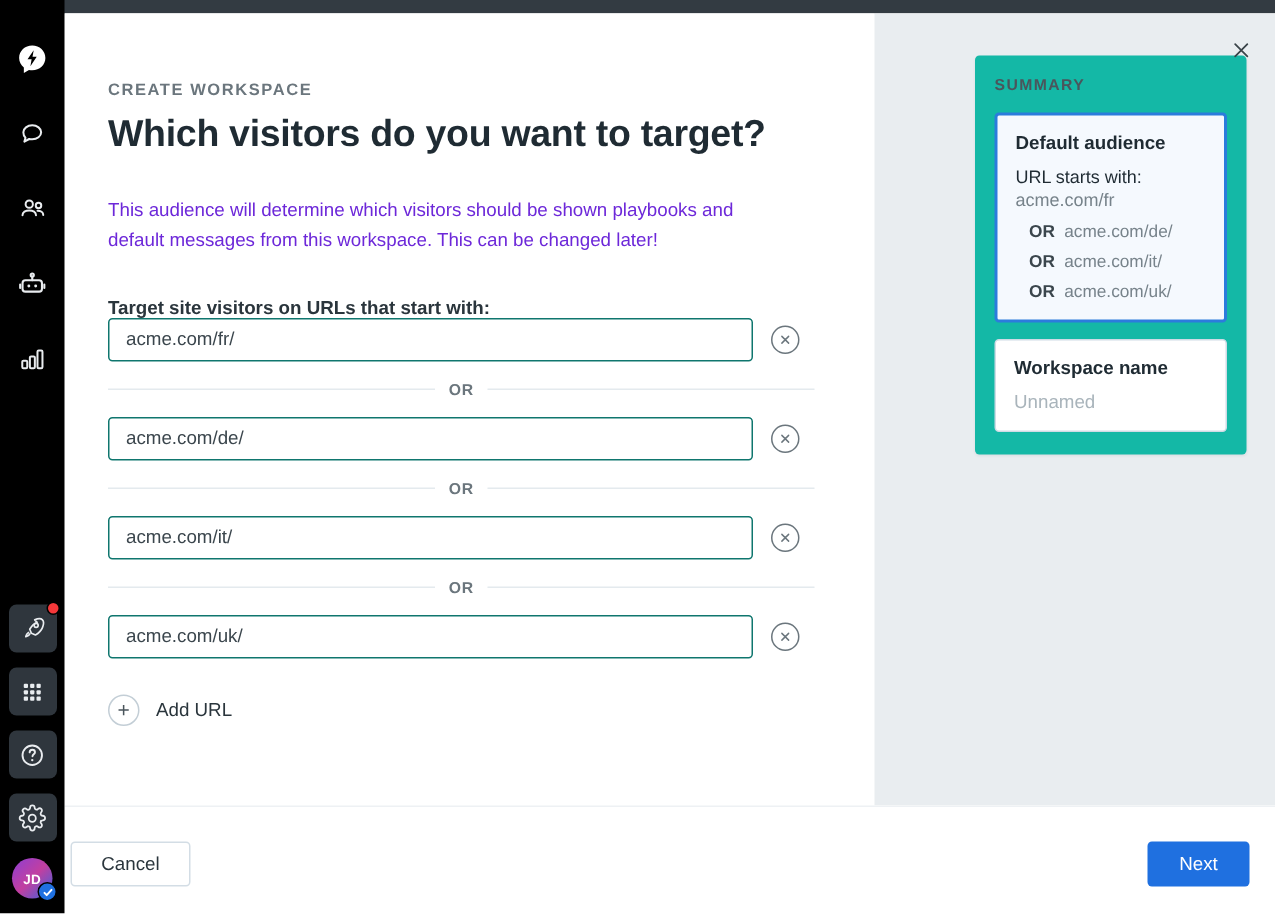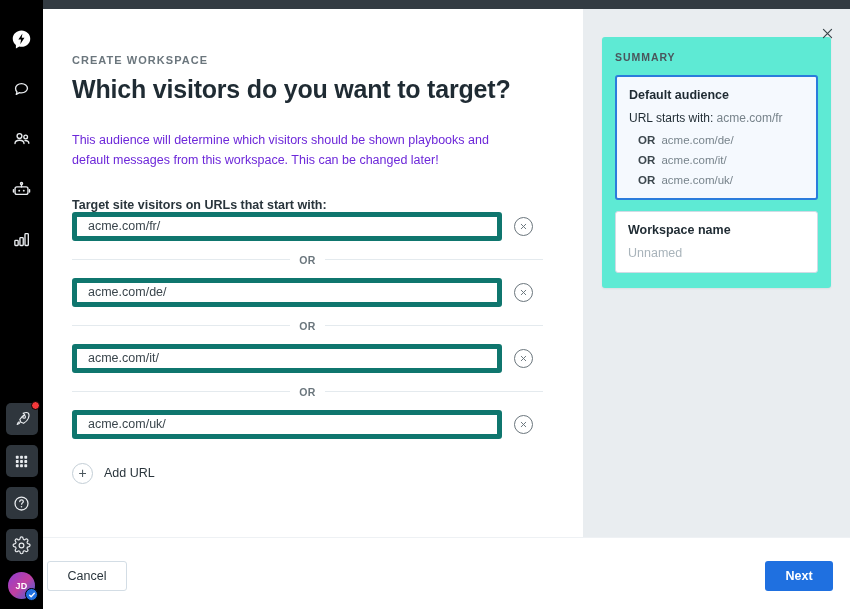--- a/index.html
+++ b/index.html
@@ -80,21 +80,21 @@
     font-size: 12.5px; color: #6d28d9; line-height: 1.62;
     width: 452px; margin-bottom: 27px;
   }
   .field-label {
     font-size: 12.5px; font-weight: bold; color: #2a353c; margin-bottom: 0;
   }
 
   .url-row { display:flex; align-items:center; gap: 12px; }
   .url-input {
     width: 430px; height: 29px;
-    border: 5px solid #0f766e; border-radius: 3px;
+    border: 1px solid #0f766e; border-radius: 3px;
     padding: 0 11px; font-size: 12.5px; color: #3b464d;
     font-family: "Liberation Sans", sans-serif; background:#fff;
     outline: none;
   }
   .url-input::placeholder { color:#a9b4bb; }
   .remove-btn {
     width: 19px; height: 19px; border-radius: 50%;
     border: 1.3px solid #6b767d; color:#6b767d;
     display:flex; align-items:center; justify-content:center;
     cursor: pointer; flex: 0 0 auto;
@@ -118,22 +118,23 @@
     font-size: 14px; line-height:1;
   }
   .add-label { font-size: 12.5px; color:#2a353c; }
 
   
   .rail {
     position:absolute; left: 540px; top: 0; width: 267px; height: 528px;
     background: #e9edf0; padding: 28px 19px 0 19px;
   }
   .summary-card {
-    background:#5eead4; border-radius: 3px; padding: 14px 13px 15px 13px;
+    background:#14b8a6; border-radius: 3px; padding: 14px 13px 15px 13px;
     box-shadow: 0 1px 2px rgba(30,40,50,.07);
+    margin-left: 48px;
   }
   .summary-title {
     font-size: 10.5px; font-weight: bold; letter-spacing: .95px;
     color:#4a555c; text-transform: uppercase; margin-bottom: 12px;
   }
   .sum-block {
     border:1px solid #cfdbe5; border-radius: 3px;
     padding: 11px 12px 12px 12px; background:#fff;
   }
   .sum-block.active {
@@ -156,21 +157,21 @@
   }
   .btn-cancel {
     position:absolute; left: 4px; top: 23px;
     width: 80px; height: 30px; border: 1px solid #d3dde5; border-radius: 3px;
     background:#fff; font-size: 12.5px; color:#2a353c; cursor:pointer;
     font-family:"Liberation Sans", sans-serif;
   }
   .btn-next {
     position:absolute; right: 17px; top: 23px;
     width: 68px; height: 30px; border: none; border-radius: 3px;
-    background:#1f70e0; font-size: 12.5px; font-weight:bold; color:#fff; cursor:pointer;
+    background:#1f70e0; font-size: 12.5px; font-weight:normal; color:#fff; cursor:pointer;
     font-family:"Liberation Sans", sans-serif;
   }
 </style>
 </head>
 <body>
 
 <div id="app">
 
   <div class="titlebar"></div>
 

